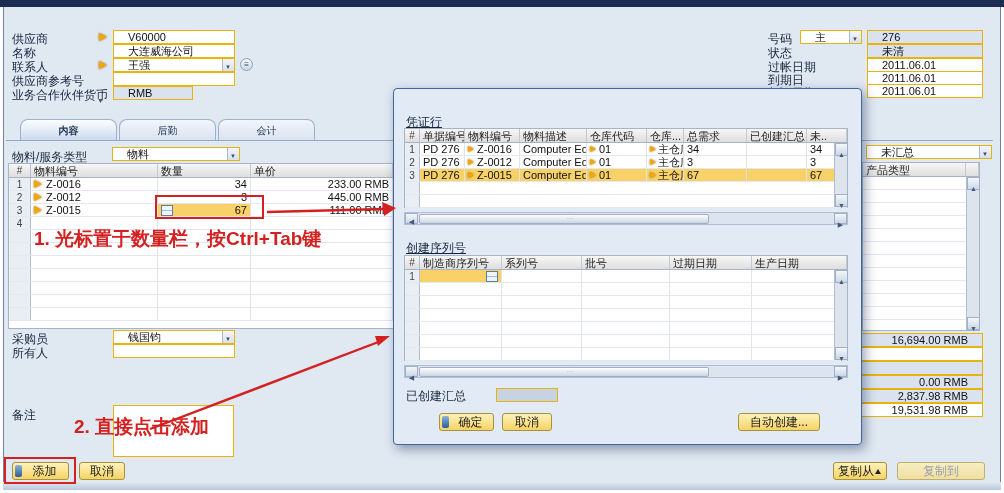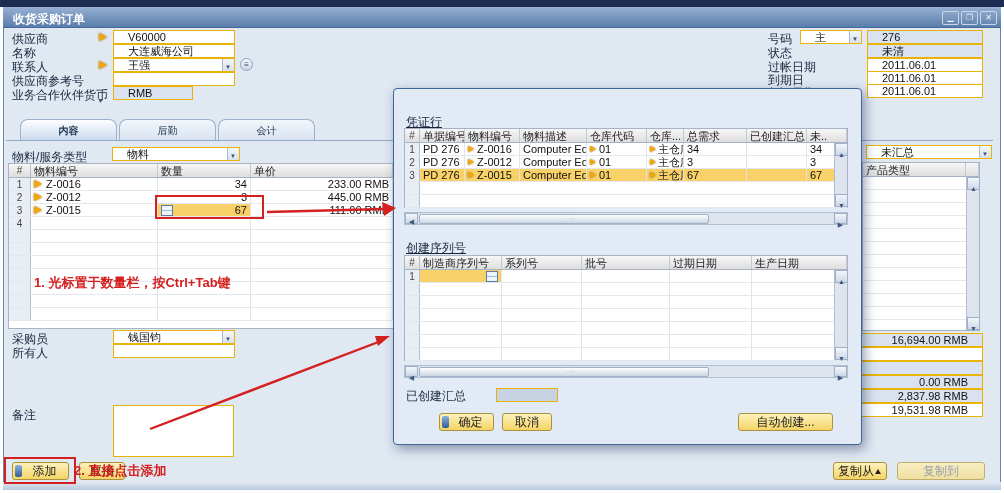--- a/index.html
+++ b/index.html
@@ -50,37 +50,31 @@
   .btn.default::before { content:""; position:absolute; left:2px; top:2px; bottom:2px; width:7px; border-radius:2px; background:linear-gradient(#8db1dd,#2f5c99); }
   .btn.disabled { color:#98a0ac; background:linear-gradient(#f8eec4,#f0dfa0); border-color:#bfae6d;font-family:Liberation Serif, serif; }
   .menu-tri { position:absolute; right:5px; bottom:5px; width:0; height:0; border-left:3.5px solid transparent; border-right:3.5px solid transparent; border-bottom:5px solid #222; }
   
   .dialog { position:absolute; left:393px; top:88px; width:469px; height:357px; background:#e2eaf5; border:1px solid #3f679c; border-radius:4px; box-shadow:3px 4px 12px rgba(20,40,80,.45); z-index:20; }
   .dlg-title { position:absolute; left:0; top:0; right:0; height:20px; border-radius:3px 3px 0 0; background:linear-gradient(#6f9ccf,#38639e); }
   .dlg-title .ttl { position:absolute; left:10px; top:3px; color:#fff; font-size:12px; font-weight:bold; }
   .dlg-btn { position:absolute; top:3px; width:15px; height:13px; border:1px solid #d5e2f2; border-radius:2px; background:linear-gradient(#9dbce2,#5b83b6); color:#fff; font-size:7px; line-height:11px; text-align:center; }
   .dlg-btn.close { background:linear-gradient(#e98b6d,#c6472c); }
   .seclbl { position:absolute; font-size:12px; color:#17263c; text-decoration:underline; white-space:nowrap; }
-  .annot { position:absolute; z-index:31; color:#d42020; font-weight:bold; font-size:13px; white-space:nowrap;margin-top:48px; }
+  .annot { position:absolute; z-index:31; color:#d42020; font-weight:bold; font-size:19px; white-space:nowrap; }
   .overlay { position:absolute; inset:0; z-index:30; pointer-events:none; }
   .footstrip { position:absolute; left:3px; bottom:3px; width:998px; height:8px; background:linear-gradient(#dfe8f2,#b9c9de); }
 </style>
 </head>
 <body>
 
 <div class="screen">
   <div class="topstrip"></div>
   <div class="mainwin"></div>
 
-  <div class="titlebar">
-    <span class="ttl">收货采购订单</span>
-    <span class="winbtn" style="left:939px;">▁</span>
-    <span class="winbtn" style="left:958px;">❐</span>
-    <span class="winbtn" style="left:977px;">✕</span>
-  </div>
 
   <div class="lbl" style="left:12px;top:31px">供应商</div>
   <span class="larr" style="left:99px;top:33px"></span>
   <div class="fld" style="left:113px;top:30px;width:122px">V60000</div>
 
   <div class="lbl" style="left:12px;top:45px">名称</div>
   <div class="fld" style="left:113px;top:44px;width:122px">大连威海公司</div>
 
   <div class="lbl" style="left:12px;top:59px">联系人</div>
   <span class="larr" style="left:99px;top:61px"></span>
@@ -436,21 +430,21 @@
       <span class="sbb sb-lf" style="left:0;height:11px"></span>
       <span class="sbb sb-rt" style="right:0;left:auto;height:11px"></span>
       <span class="hthumb" style="left:14px;width:290px"></span>
     </div>
 
     <div class="seclbl" style="left:12px;top:299px;text-decoration:none">已创建汇总</div>
     <div class="fld ro" style="left:102px;top:299px;width:62px;background:#c7d3e3"></div>
 
     <div class="btn default" style="left:45px;top:324px;width:55px;padding-left:8px">确定</div>
     <div class="btn" style="left:108px;top:324px;width:50px">取消</div>
-    <div class="btn" style="left:344px;top:324px;width:95px">自动创建...</div>
+    <div class="btn" style="left:344px;top:324px;width:82px">自动创建...</div>
   </div>
 
   <div class="annot" style="left:34px;top:226px">1. 光标置于数量栏，按Ctrl+Tab键</div>
   <div class="annot" style="left:74px;top:414px">2. 直接点击添加</div>
   <svg class="overlay" width="1004" height="493" viewBox="0 0 1004 493">
     <rect x="156" y="196" width="107" height="22" fill="none" stroke="#d42020" stroke-width="2"></rect>
     <rect x="5" y="458" width="70" height="25" fill="none" stroke="#d42020" stroke-width="2"></rect>
     <line x1="267" y1="212" x2="384" y2="209" stroke="#d42020" stroke-width="2.4"></line>
     <polygon points="396,208 382,202 384,216" fill="#d42020"></polygon>
     <line x1="150" y1="429" x2="381" y2="341" stroke="#d42020" stroke-width="2.4"></line>

